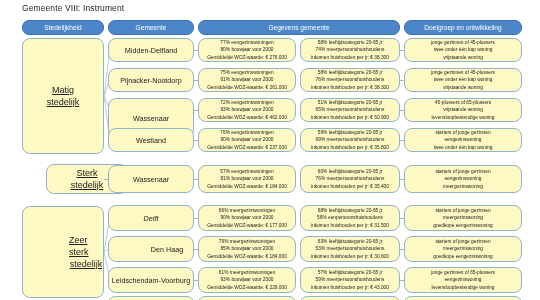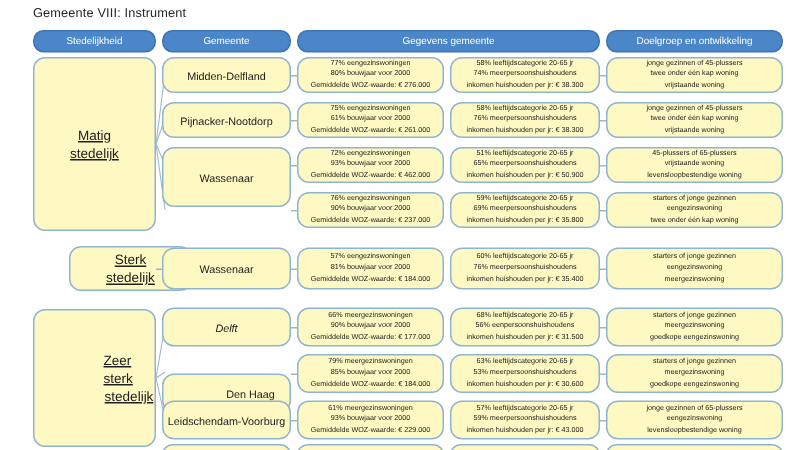--- a/index.html
+++ b/index.html
@@ -149,20 +149,23 @@
     <span class="ln">65% meerpersoonshuishoudens</span>
     <span class="ln">inkomen huishouden per jr: € 50.900</span>
   </div>
   <div class="conn" style="left:400px;top:110px;width:4px;"></div>
   <div class="node target" style="top:98px;height:24px;">
     <span class="ln">45-plussers of 65-plussers</span>
     <span class="ln">vrijstaande woning</span>
     <span class="ln">levensloopbestendige woning</span>
   </div>
 
+  <div class="node gem" style="top:128px;height:24px;">
+    <span>Westland</span>
+  </div>
   <div class="conn" style="left:194px;top:140px;width:4px;"></div>
   <div class="node dataA" style="top:128px;height:24px;">
     <span class="ln">76% eengezinswoningen</span>
     <span class="ln">90% bouwjaar voor 2000</span>
     <span class="ln">Gemiddelde WOZ-waarde: € 237.000</span>
   </div>
   <div class="node dataB" style="top:128px;height:24px;">
     <span class="ln">59% leeftijdscategorie 20-65 jr</span>
     <span class="ln">69% meerpersoonshuishoudens</span>
     <span class="ln">inkomen huishouden per jr: € 35.800</span>
@@ -209,21 +212,21 @@
     <span class="ln">56% eenpersoonshuishoudens</span>
     <span class="ln">inkomen huishouden per jr: € 31.500</span>
   </div>
   <div class="conn" style="left:400px;top:218px;width:4px;"></div>
   <div class="node target" style="top:205px;height:26px;">
     <span class="ln">starters of jonge gezinnen</span>
     <span class="ln">meergezinswoning</span>
     <span class="ln">goedkope eengezinswoning</span>
   </div>
 
-  <div class="node gem" style="top:249px;height:26px;padding-left:32px;">
+  <div class="node gem" style="top:236px;height:26px;padding-left:32px;">
     <span>Den Haag</span>
   </div>
   <div class="conn" style="left:194px;top:249px;width:4px;"></div>
   <div class="node dataA" style="top:236px;height:26px;">
     <span class="ln">79% meergezinswoningen</span>
     <span class="ln">85% bouwjaar voor 2000</span>
     <span class="ln">Gemiddelde WOZ-waarde: € 184.000</span>
   </div>
   <div class="node dataB" style="top:236px;height:26px;">
     <span class="ln">63% leeftijdscategorie 20-65 jr</span>

